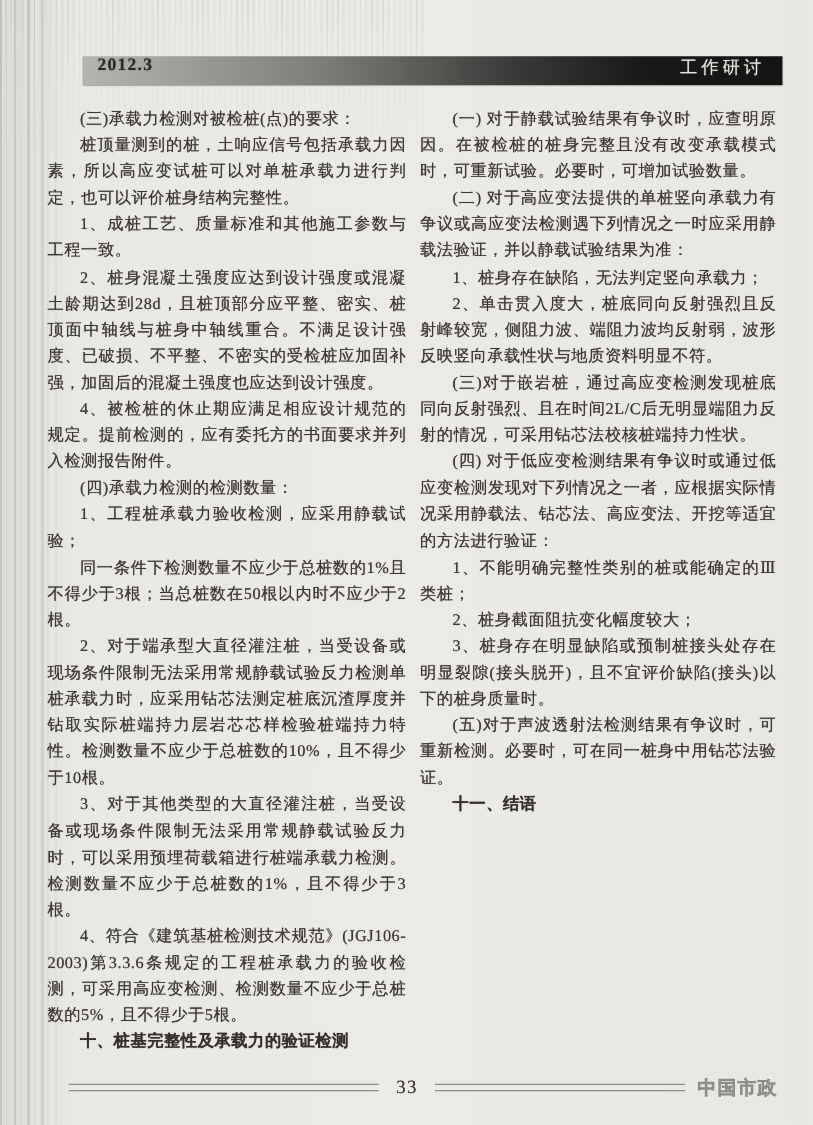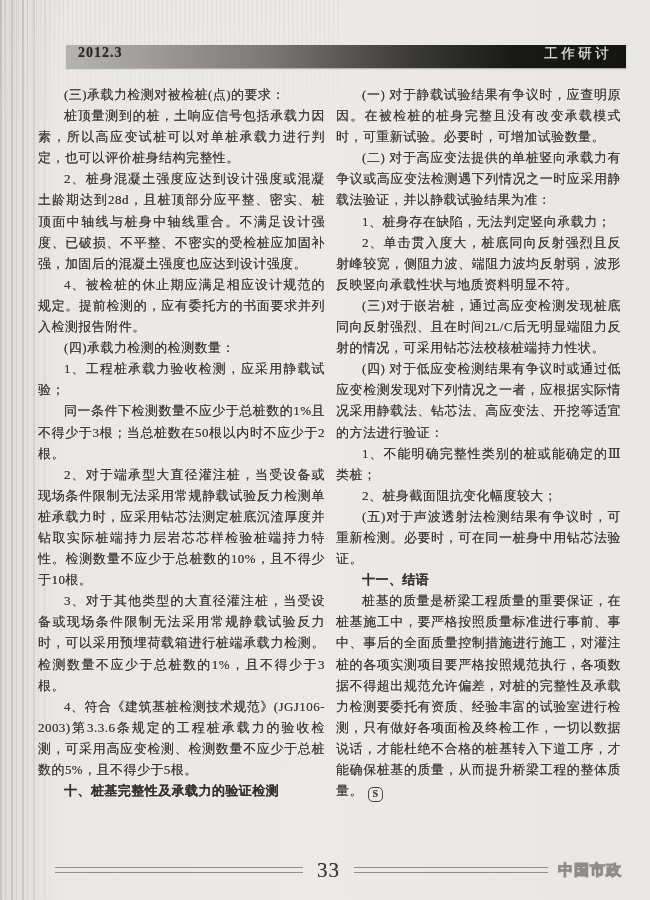--- a/index.html
+++ b/index.html
@@ -72,25 +72,25 @@
   .footer{
     position:absolute;left:55px;right:28px;top:860px;height:20px;
     display:flex;align-items:center;
   }
   .footer-rule{
     height:4px;border-top:1px solid #8f8d89;border-bottom:1px solid #8f8d89;flex:1;
   }
   .footer-rule.left{flex:0 0 248px;}
   .footer-rule.right{flex:1;}
   .page-number{
-    font-size:21px;color:#3a3734;padding:0 14px;letter-spacing:1px;
+    font-size:15px;color:#3a3734;padding:0 14px;letter-spacing:1px;
     text-shadow:0 0 .5px rgba(58,55,52,.6);
   }
   .journal-logo{
-    font-size:15px;font-weight:700;letter-spacing:1px;padding-left:10px;
+    font-size:15px;font-weight:400;letter-spacing:1px;padding-left:10px;
     color:rgba(150,148,144,.38);
     -webkit-text-stroke:1px #8e8c88;
     font-family:"Liberation Sans","DejaVu Sans",sans-serif;
   }
 </style>
 </head>
 <body>
 
 <div id="page">
 
@@ -98,43 +98,44 @@
   <div class="scan-edge-top"></div>
 
   <div class="header-bar">
     <span class="header-issue">2012.3</span>
     <span class="header-section">工作研讨</span>
   </div>
 
   <div id="col-left" class="column">
       <p class="para">(三)承载力检测对被检桩(点)的要求：</p>
       <p class="para">桩顶量测到的桩，土响应信号包括承载力因素，所以高应变试桩可以对单桩承载力进行判定，也可以评价桩身结构完整性。</p>
+      <p class="para">1、成桩工艺、质量标准和其他施工参数与工程一致。</p>
       <p class="para">2、桩身混凝土强度应达到设计强度或混凝土龄期达到28d，且桩顶部分应平整、密实、桩顶面中轴线与桩身中轴线重合。不满足设计强度、已破损、不平整、不密实的受检桩应加固补强，加固后的混凝土强度也应达到设计强度。</p>
       <p class="para">4、被检桩的休止期应满足相应设计规范的规定。提前检测的，应有委托方的书面要求并列入检测报告附件。</p>
       <p class="para">(四)承载力检测的检测数量：</p>
       <p class="para">1、工程桩承载力验收检测，应采用静载试验；</p>
       <p class="para">同一条件下检测数量不应少于总桩数的1%且不得少于3根；当总桩数在50根以内时不应少于2根。</p>
       <p class="para">2、对于端承型大直径灌注桩，当受设备或现场条件限制无法采用常规静载试验反力检测单桩承载力时，应采用钻芯法测定桩底沉渣厚度并钻取实际桩端持力层岩芯芯样检验桩端持力特性。检测数量不应少于总桩数的10%，且不得少于10根。</p>
       <p class="para">3、对于其他类型的大直径灌注桩，当受设备或现场条件限制无法采用常规静载试验反力时，可以采用预埋荷载箱进行桩端承载力检测。检测数量不应少于总桩数的1%，且不得少于3根。</p>
       <p class="para">4、符合《建筑基桩检测技术规范》(JGJ106-2003)第3.3.6条规定的工程桩承载力的验收检测，可采用高应变检测、检测数量不应少于总桩数的5%，且不得少于5根。</p>
       <p class="para bold">十、桩基完整性及承载力的验证检测</p>
     </div>
 
   <div id="col-right" class="column">
       <p class="para">(一) 对于静载试验结果有争议时，应查明原因。在被检桩的桩身完整且没有改变承载模式时，可重新试验。必要时，可增加试验数量。</p>
       <p class="para">(二) 对于高应变法提供的单桩竖向承载力有争议或高应变法检测遇下列情况之一时应采用静载法验证，并以静载试验结果为准：</p>
       <p class="para">1、桩身存在缺陷，无法判定竖向承载力；</p>
       <p class="para">2、单击贯入度大，桩底同向反射强烈且反射峰较宽，侧阻力波、端阻力波均反射弱，波形反映竖向承载性状与地质资料明显不符。</p>
       <p class="para">(三)对于嵌岩桩，通过高应变检测发现桩底同向反射强烈、且在时间2L/C后无明显端阻力反射的情况，可采用钻芯法校核桩端持力性状。</p>
       <p class="para">(四) 对于低应变检测结果有争议时或通过低应变检测发现对下列情况之一者，应根据实际情况采用静载法、钻芯法、高应变法、开挖等适宜的方法进行验证：</p>
       <p class="para">1、不能明确完整性类别的桩或能确定的Ⅲ类桩；</p>
       <p class="para">2、桩身截面阻抗变化幅度较大；</p>
+      <p class="para">3、桩身存在明显缺陷或预制桩接头处存在明显裂隙(接头脱开)，且不宜评价缺陷(接头)以下的桩身质量时。</p>
       <p class="para">(五)对于声波透射法检测结果有争议时，可重新检测。必要时，可在同一桩身中用钻芯法验证。</p>
       <p class="para bold">十一、结语</p>
-      <p class="para">桩基的质量是桥梁工程质量的重要保证，在桩基施工中，要严格按照质量标准进行事前、事中、事后的全面质量控制措施进行施工，对灌注桩的各项实测项目要严格按照规范执行，各项数据不得超出规范允许偏差，对桩的完整性及承载力检测要委托有资质、经验丰富的试验室进行检测，只有做好各项面检及终检工作，一切以数据说话，才能杜绝不合格的桩基转入下道工序，才能确保桩基的质量，从而提升桥梁工程的整体质量。<span class="end-mark">S</span></p>
     </div>
 
   <div class="footer">
     <div class="footer-rule left"></div>
     <span class="page-number">33</span>
     <div class="footer-rule right"></div>
     <span class="journal-logo">中国市政</span>
   </div>
 
 </div>

